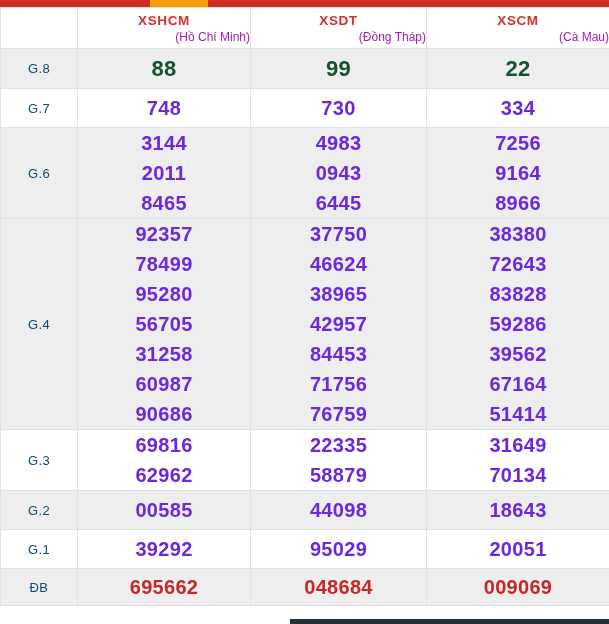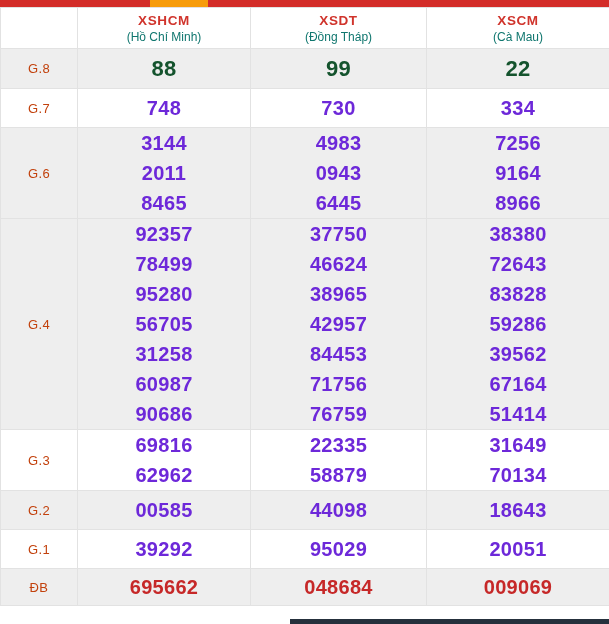--- a/index.html
+++ b/index.html
@@ -64,33 +64,34 @@
   .prov-code {
     display: block;
     color: #d0342c;
     font-weight: bold;
     font-size: 13.5px;
     letter-spacing: 0.6px;
     line-height: 17px;
   }
   .prov-name {
     display: block;
-    color: #0f766e;
+    color: #a21caf;
     font-weight: normal;
     font-size: 12px;
     line-height: 16px;
+    text-align: right;
   }
 
   
   tr.alt td { background: #eeeeee; }
   tr.plain td { background: #ffffff; }
 
   
   td.lbl {
-    color: #c2410c;
+    color: #0c4a6e;
     font-size: 13px;
     font-weight: normal;
     letter-spacing: 0.4px;
   }
 
   
   td.nums {
     color: #6d28d9;
     font-weight: bold;
     font-size: 20px;

